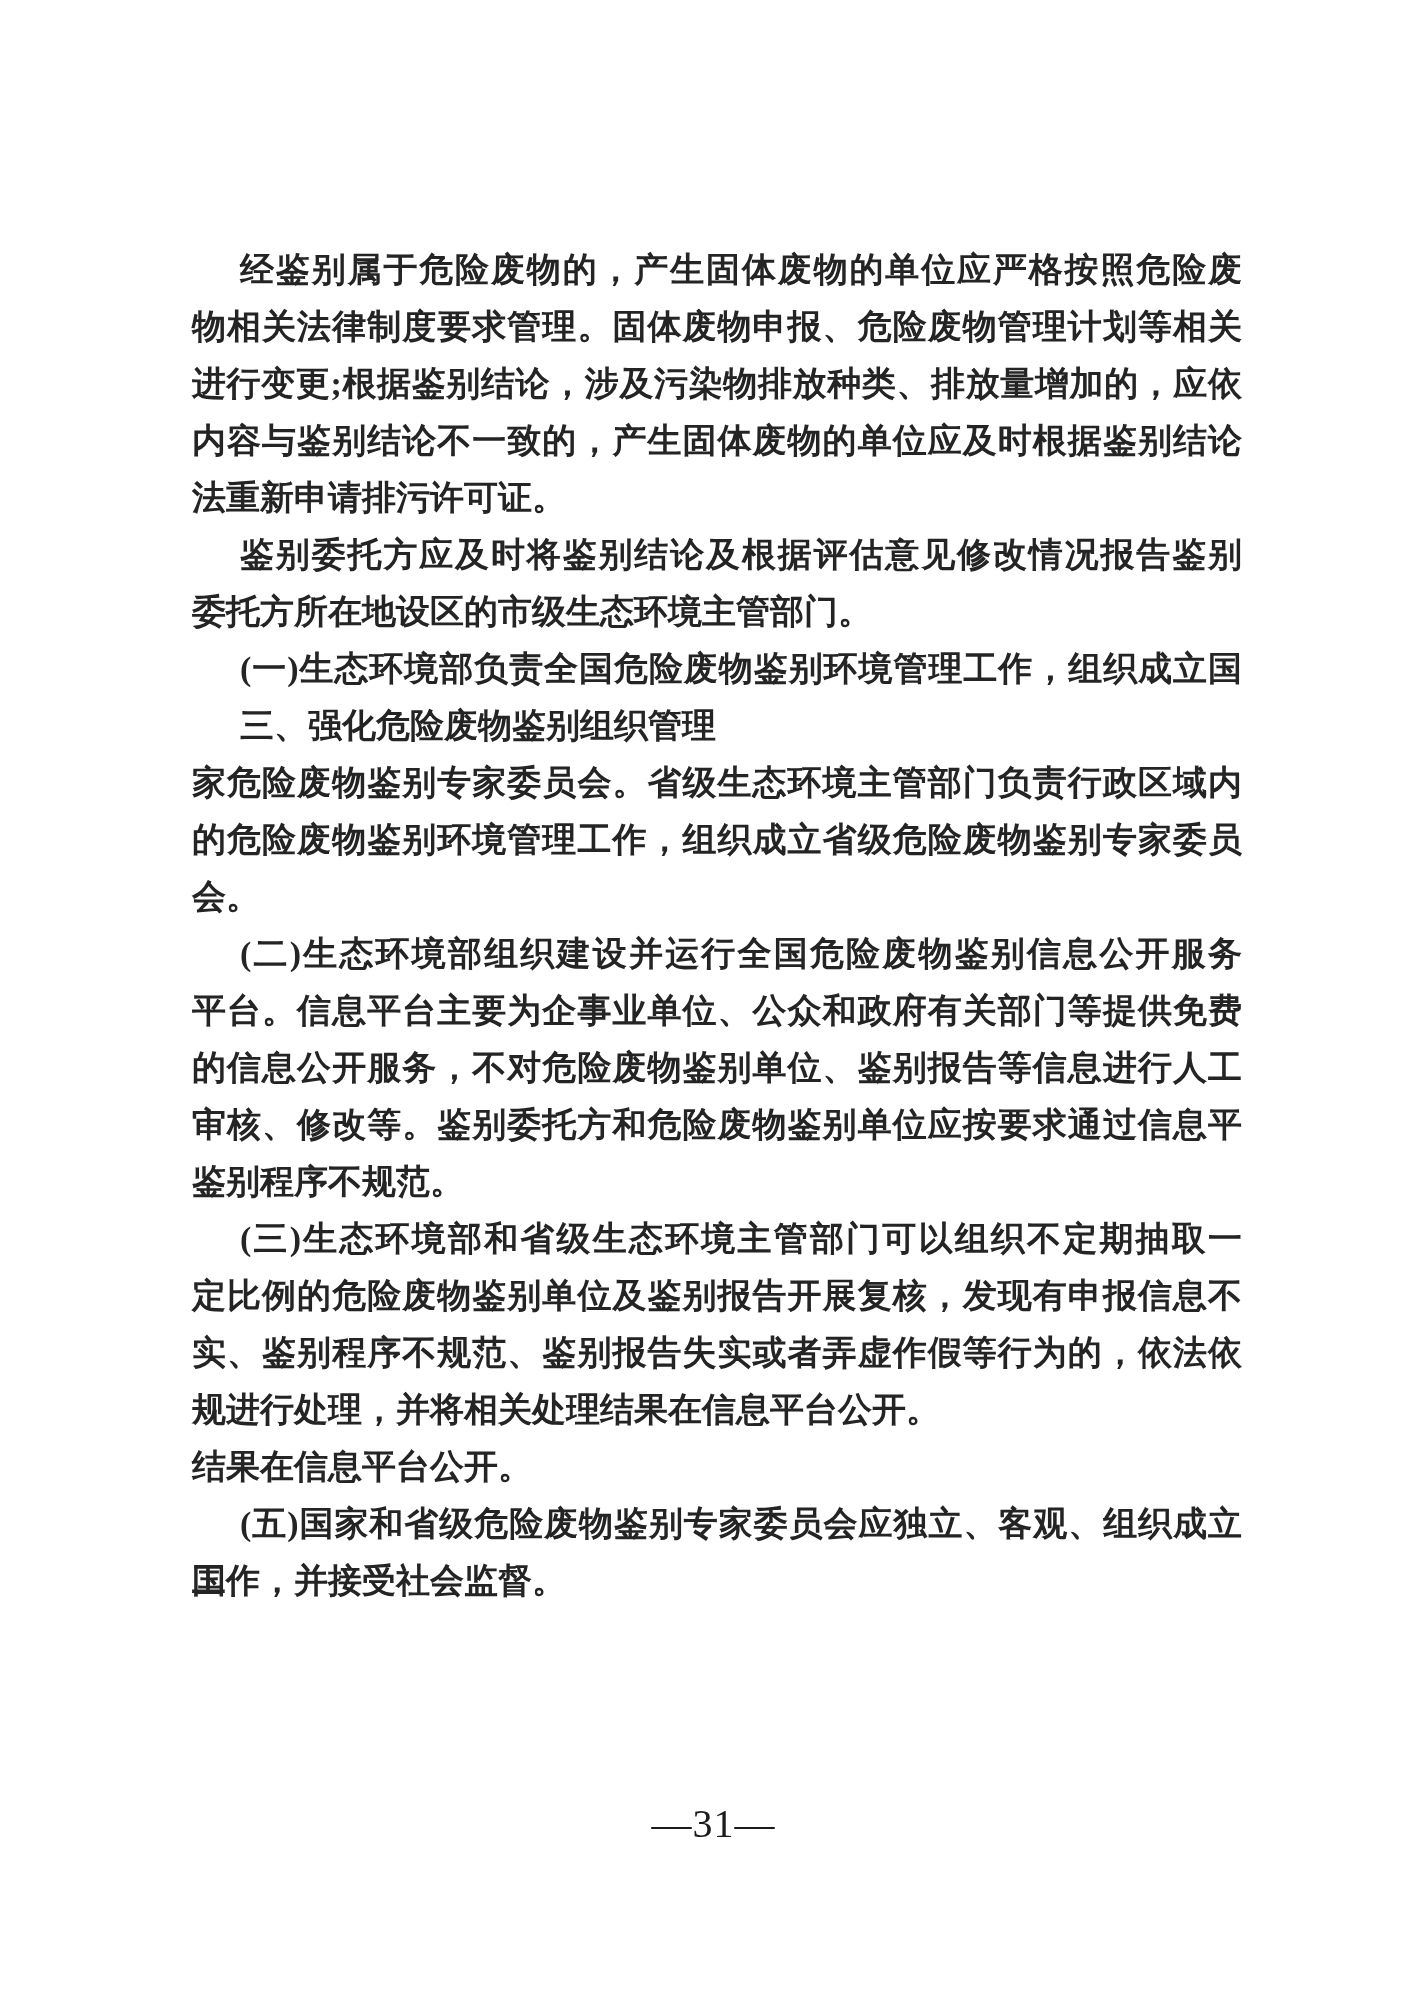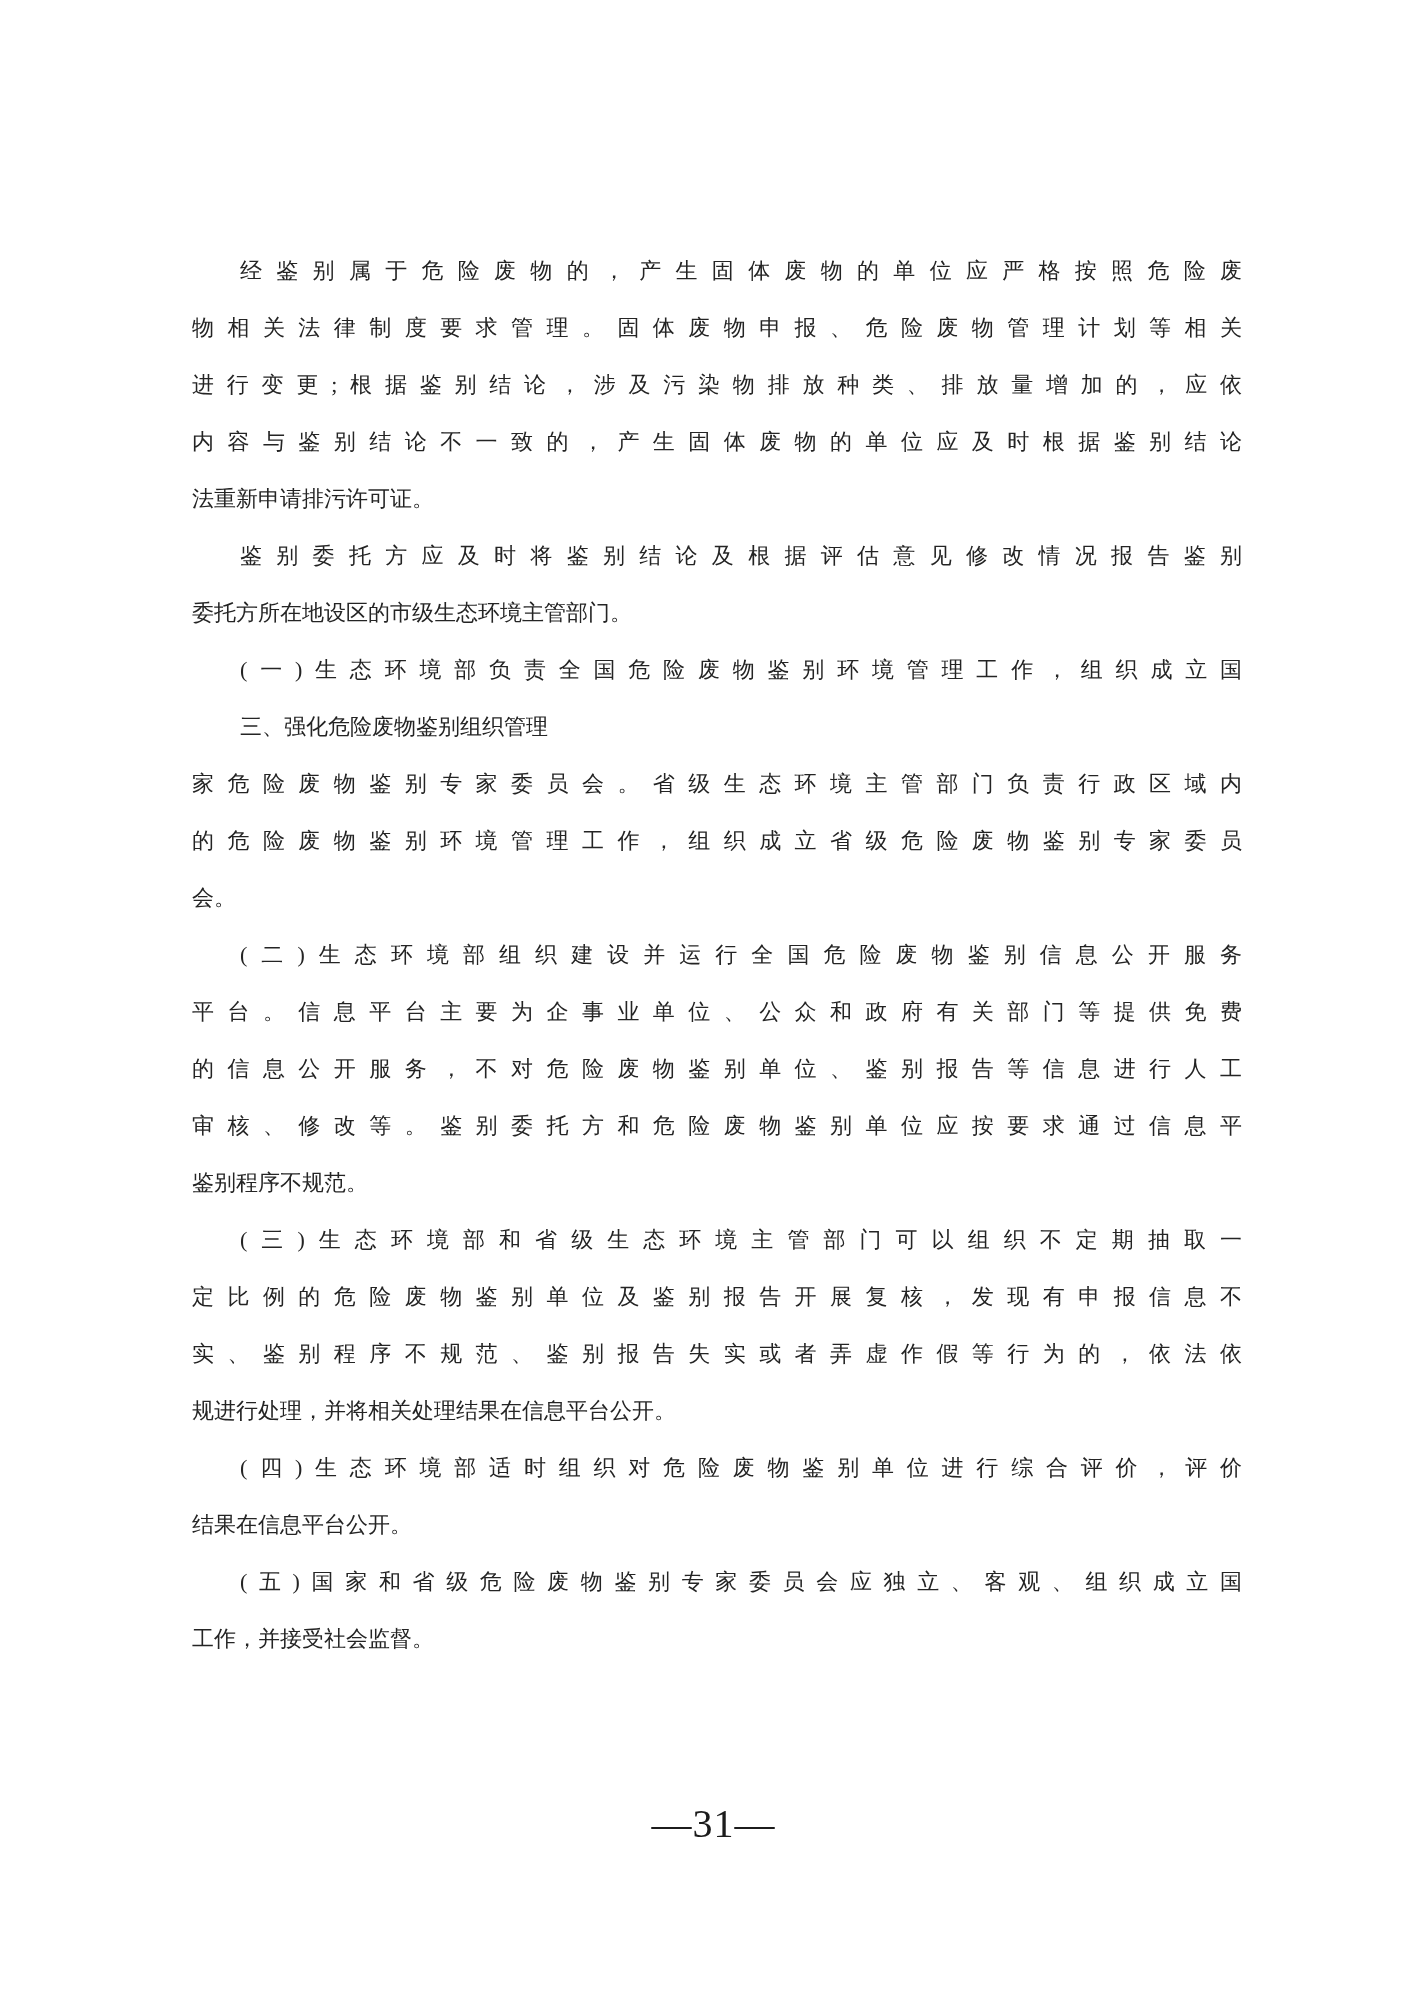--- a/index.html
+++ b/index.html
@@ -19,25 +19,25 @@
     position: absolute;
     left: 192px;
     top: 242px;
     width: 1050px;
     color: #242424;
   }
   .line {
     width: 1050px;
     height: 57px;
     line-height: 57px;
-    font-size: 22px;
+    font-size: 34px;
     white-space: nowrap;
     letter-spacing: 0;
     
-    font-weight: 400;
+    font-weight: 700;
     text-rendering: geometricPrecision;
   }
   .line.fill {
     white-space: normal;
     text-align: justify;
     text-align-last: justify;
     text-justify: inter-ideograph;
   }
   .line.indent {
     text-indent: 48px;
@@ -73,19 +73,18 @@
       <div class="line">会。</div>
       <div class="line indent fill">(二)生态环境部组织建设并运行全国危险废物鉴别信息公开服务</div>
       <div class="line fill">平台。信息平台主要为企事业单位、公众和政府有关部门等提供免费</div>
       <div class="line fill">的信息公开服务，不对危险废物鉴别单位、鉴别报告等信息进行人工</div>
       <div class="line fill">审核、修改等。鉴别委托方和危险废物鉴别单位应按要求通过信息平</div>
       <div class="line">鉴别程序不规范。</div>
       <div class="line indent fill">(三)生态环境部和省级生态环境主管部门可以组织不定期抽取一</div>
       <div class="line fill">定比例的危险废物鉴别单位及鉴别报告开展复核，发现有申报信息不</div>
       <div class="line fill">实、鉴别程序不规范、鉴别报告失实或者弄虚作假等行为的，依法依</div>
       <div class="line">规进行处理，并将相关处理结果在信息平台公开。</div>
-      <div class="line indent fill">(四)生态环境部适时组织对危险废物鉴别单位进行综合评价，评价</div>
       <div class="line">结果在信息平台公开。</div>
       <div class="line indent fill">(五)国家和省级危险废物鉴别专家委员会应独立、客观、组织成立国</div>
       <div class="line">工作，并接受社会监督。</div>
     </div>
   <div class="footer">—31—</div>
 </div>
 
 </body></html>

